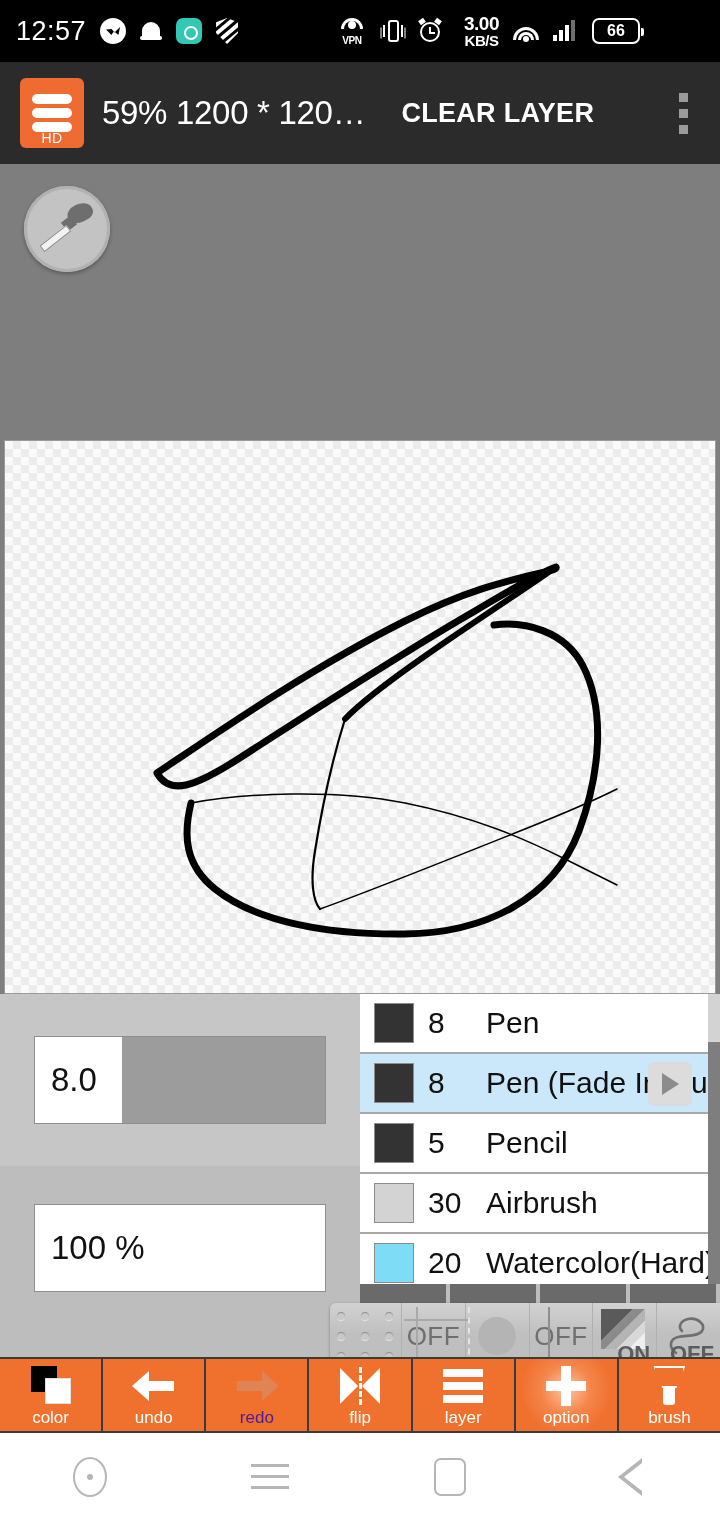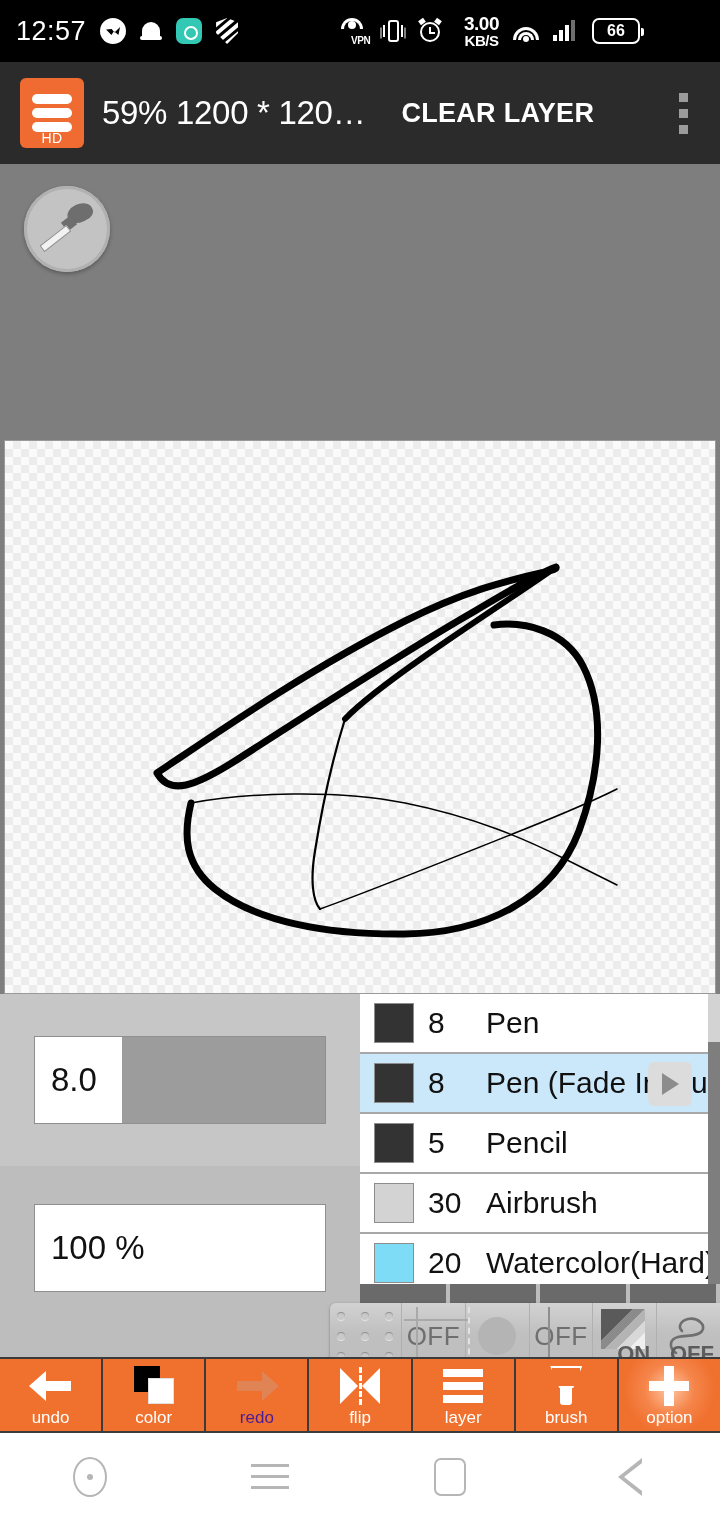--- a/index.html
+++ b/index.html
@@ -54,21 +54,21 @@
   }
   .ic-vpn { width:30px; height:28px; color:#fff; position:relative; font-size:9px; }
   .ic-vpn .arc {
     position:absolute; left:4px; top:1px; width:22px; height:11px;
     border:3px solid #fff; border-bottom:none; border-radius:11px 11px 0 0;
   }
   .ic-vpn .key {
     position:absolute; left:11px; top:4px; width:8px; height:8px;
     border-radius:50%; background:#fff;
   }
-  .ic-vpn .txt { position:absolute; left:14px; bottom:-1px; width:30px; 
+  .ic-vpn .txt { position:absolute; left:0; bottom:-1px; width:30px; text-align:center;
     font-size:10px; font-weight:bold; letter-spacing:-.4px; }
   .ic-vibrate { width:24px; height:26px; position:relative; }
   .ic-vibrate .ph {
     position:absolute; left:8px; top:2px; width:11px; height:22px;
     border:2px solid #fff; border-radius:3px;
   }
   .ic-vibrate .wl, .ic-vibrate .wr {
     position:absolute; top:7px; width:2px; height:12px; background:#fff;
   }
   .ic-vibrate .wl { left:3px; box-shadow:-3px 2px 0 -0.5px #fff; }
@@ -556,35 +556,35 @@
       <svg class="fb-squiggle" viewBox="0 0 46 46">
         <path d="M10 40 C 2 34, 4 26, 12 24 C 20 22, 32 24, 36 18 C 40 12, 32 4, 22 6 C 14 8, 12 14, 16 18" fill="none" stroke="#6f6f6f" stroke-width="2.6" stroke-linecap="round"></path>
       </svg>
       <span class="fb-on">OFF</span>
     </div>
   </div>
 
   <div class="toolbar">
     <div class="tb-btn">
       <span class="tb-icon">
+          <span class="ic-color">
+            <i class="b1"></i>
+            <i class="b2"></i>
+          </span>
+        </span>
+      <span class="tb-label">color</span>
+    </div>
+    <div class="tb-btn">
+      <span class="tb-icon">
           <span class="ic-arrow left">
             <i class="shaft"></i>
             <i class="head"></i>
           </span>
         </span>
       <span class="tb-label">undo</span>
-    </div>
-    <div class="tb-btn">
-      <span class="tb-icon">
-          <span class="ic-color">
-            <i class="b1"></i>
-            <i class="b2"></i>
-          </span>
-        </span>
-      <span class="tb-label">color</span>
     </div>
     <div class="tb-btn disabled">
       <span class="tb-icon">
           <span class="ic-arrow right">
             <i class="shaft"></i>
             <i class="head"></i>
           </span>
         </span>
       <span class="tb-label">redo</span>
     </div>
@@ -601,35 +601,35 @@
     <div class="tb-btn">
       <span class="tb-icon">
           <span class="ic-layer">
             <i></i>
             <i></i>
             <i></i>
           </span>
         </span>
       <span class="tb-label">layer</span>
     </div>
+    <div class="tb-btn glow">
+      <span class="tb-icon">
+          <span class="ic-plus"></span>
+        </span>
+      <span class="tb-label">option</span>
+    </div>
     <div class="tb-btn">
       <span class="tb-icon">
           <span class="ic-brush">
             <i class="top"></i>
             <i class="tip"></i>
           </span>
         </span>
       <span class="tb-label">brush</span>
     </div>
-    <div class="tb-btn glow">
-      <span class="tb-icon">
-          <span class="ic-plus"></span>
-        </span>
-      <span class="tb-label">option</span>
-    </div>
   </div>
 
   <div class="navbar">
     <div class="nav-btn">
         <span class="nv-dot">
           <i></i>
         </span>
       </div>
     <div class="nav-btn">
         <span class="nv-menu">

